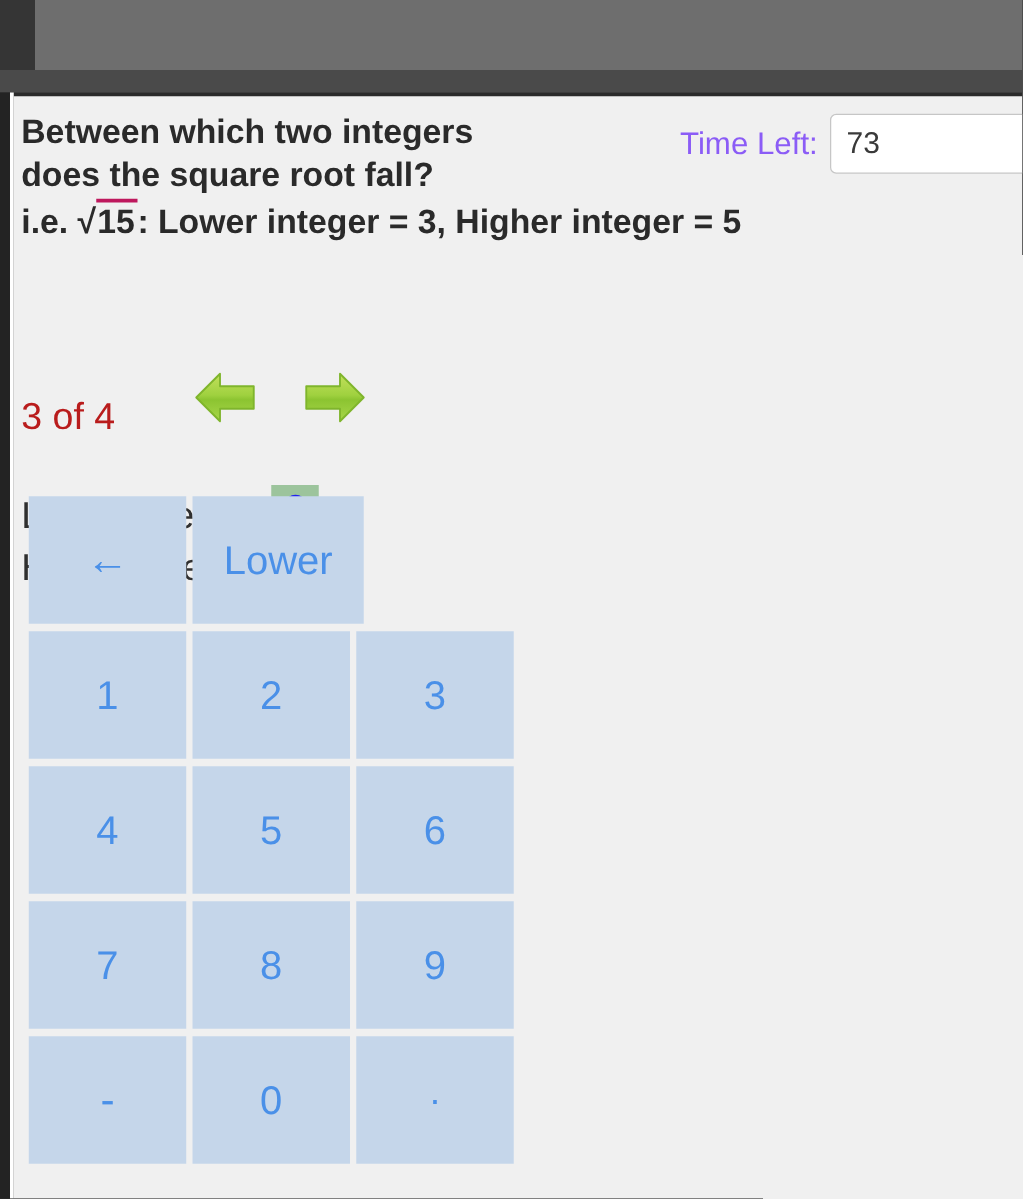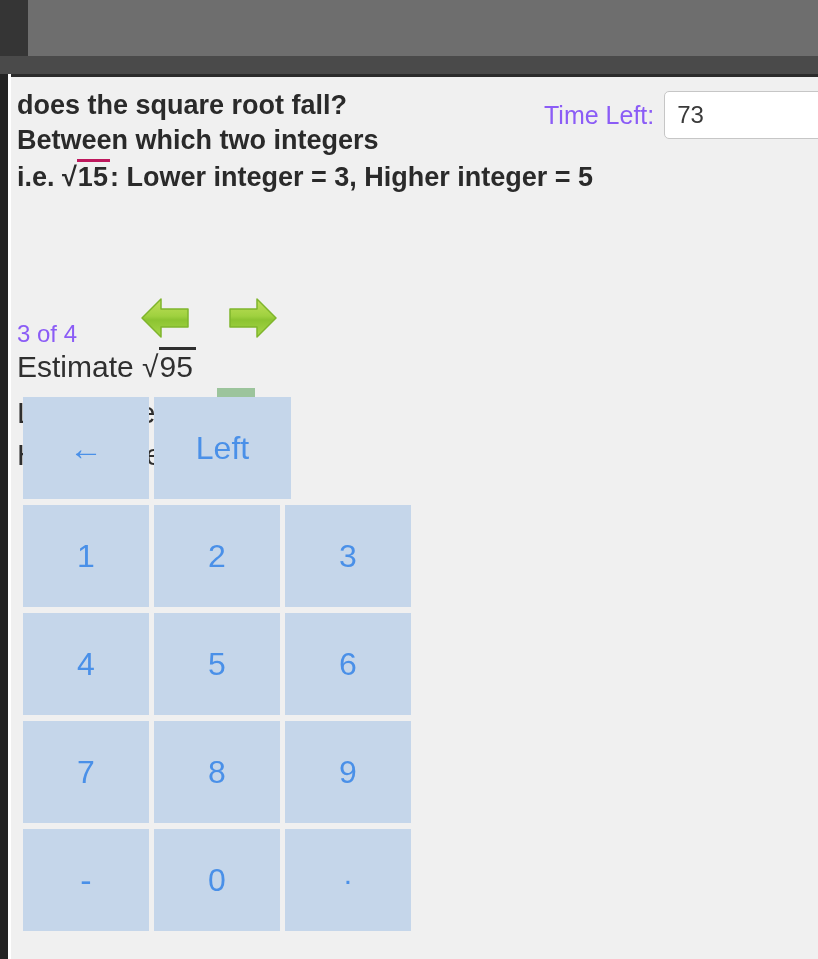--- a/index.html
+++ b/index.html
@@ -147,22 +147,22 @@
   
   .progress-row {
     position: absolute;
     left: 6px;
     top: 219px;
     display: flex;
     align-items: center;
     height: 44px;
   }
   .progress-text {
-    font-size: 24px;
-    color: #8b5cf6;
+    font-size: 30px;
+    color: #b91c1c;
     white-space: nowrap;
     margin-top: 32px;
   }
   .arrow-holder {
     display: flex;
     align-items: center;
     margin-left: 62px;
   }
   .arrow-btn {
     width: 52px;
@@ -268,22 +268,22 @@
     </div>
     <div class="chrome-bottom"></div>
   </div>
 
   <div class="gutter-left"></div>
   <div class="gutter-line"></div>
 
   <div class="page">
 
     <div class="question-block">
+      <div class="q-line">Between which two integers</div>
       <div class="q-line">does the square root fall?</div>
-      <div class="q-line">Between which two integers</div>
       <div class="q-line">
         <span>i.e. </span><span class="radical"><span class="rad-sign">√</span><span class="rad-body">15</span></span><span>: Lower integer = 3, Higher integer = 5</span>
       </div>
     </div>
 
     <div class="time-wrap">
       <span class="time-label">Time Left:</span>
       <input class="time-input" type="text" readonly="" value="73" style="">
     </div>
 
@@ -312,38 +312,35 @@
                 <stop offset="55%" stop-color="#8cc431"></stop>
                 <stop offset="100%" stop-color="#a8d74a"></stop>
               </linearGradient>
             </defs>
             <path d="M30 3 L49 22 L30 41 L30 31 L3 31 L3 13 L30 13 Z" fill="url(#gR)" stroke="#7fb52c" stroke-width="1.5" stroke-linejoin="round"></path>
           </svg>
         </span>
       </span>
     </div>
 
-    <div class="estimate-line">
-      <span>Estimate </span><span class="radical est-rad"><span class="rad-sign">√</span><span class="rad-body">95</span></span>
-    </div>
 
     <div class="answer-line lower">
       <span>Lower integer:</span>
       <span class="blank selected">?</span>
     </div>
 
     <div class="answer-line higher">
       <span>Higher integer:</span>
       <span class="blank plain">?</span>
     </div>
 
     <div class="keypad">
       <div class="kp-row">
         <button class="key back-arrow">←</button>
-        <button class="key wide next-key">Left</button>
+        <button class="key wide next-key">Lower</button>
       </div>
       <div class="kp-row">
         <button class="key">1</button>
         <button class="key">2</button>
         <button class="key">3</button>
       </div>
       <div class="kp-row">
         <button class="key">4</button>
         <button class="key">5</button>
         <button class="key">6</button>

